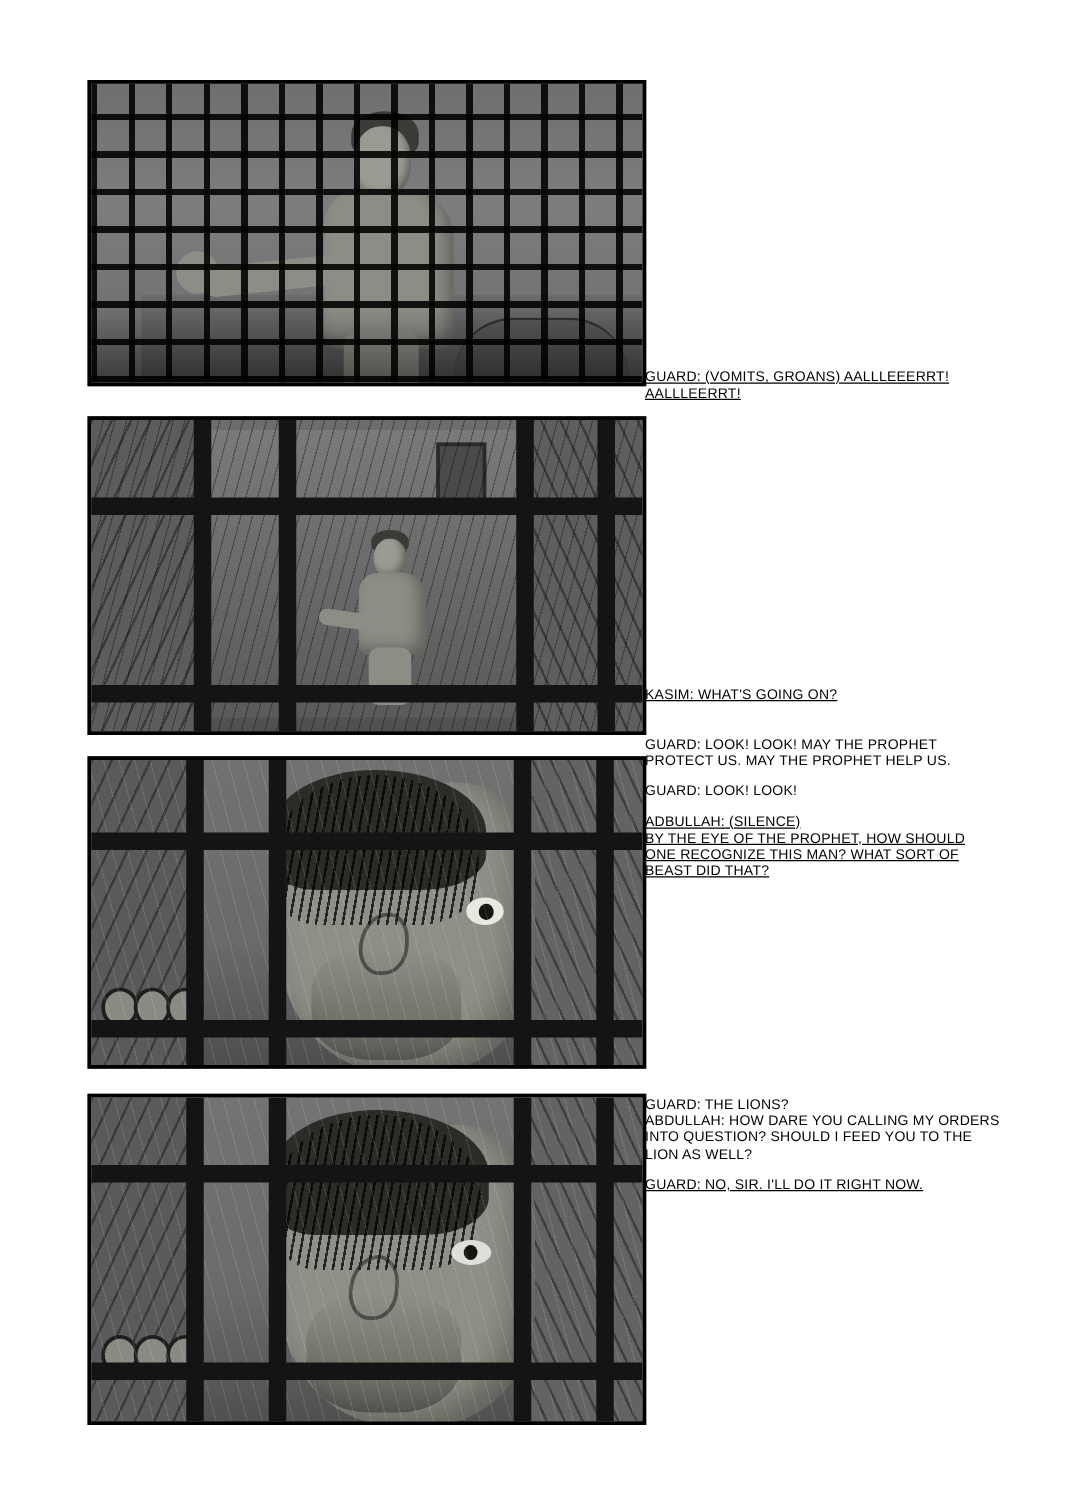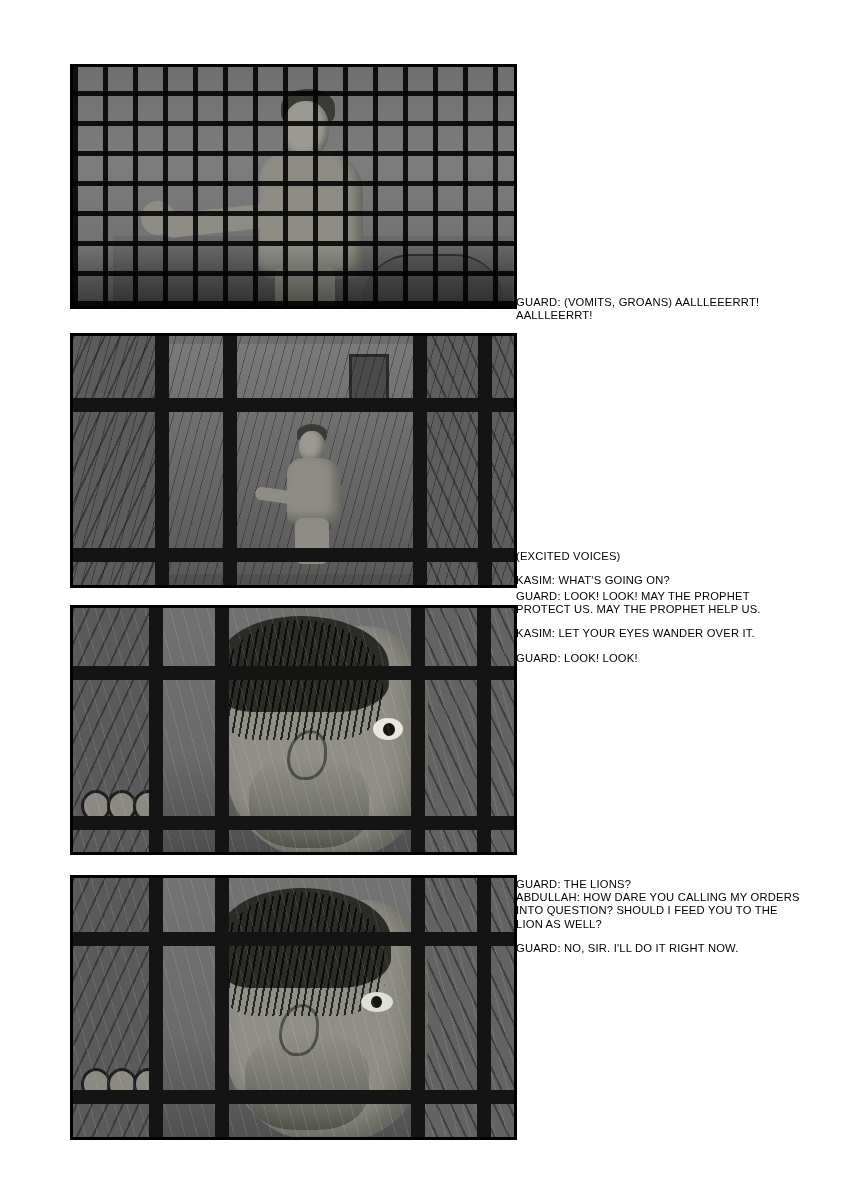--- a/index.html
+++ b/index.html
@@ -44,21 +44,21 @@
     line-height: 13.2px;
     letter-spacing: 0.2px;
     color: #000000;
     text-transform: uppercase;
     font-family: "Liberation Sans", sans-serif;
   }
   .dialogue p {
     margin: 0 0 11px 0;
     white-space: pre-line;
   }
-  .dialogue p:last-child { margin-bottom: 0; }
+  .dialogue p:last-child { margin-bottom: 0; text-decoration: underline; }
 
   
   .vgrad-dark {
     position: absolute; inset: 0;
     background: linear-gradient(180deg,#6f6f6f 0%, #7d7d7d 40%, #6a6a6a 100%);
   }
 
   
   .cage-bars-v {
     position: absolute; inset: 0;
@@ -193,21 +193,20 @@
       <div class="bigbar-v" style="left:82px;"></div>
       <div class="bigbar-v" style="left:150px;"></div>
       <div class="bigbar-v" style="left:340px;"></div>
       <div class="bigbar-v" style="left:405px;"></div>
       <div class="bigbar-h" style="top:62px;"></div>
       <div class="bigbar-h" style="top:212px;"></div>
     </div>
   </div>
 
   <div class="dialogue" style="top:550px;">
-    <p>(EXCITED VOICES)</p>
     <p>KASIM: WHAT'S GOING ON?</p>
   </div>
 
   <div class="panel" style="top:605px; height:250px; width:447px;">
     <div class="art">
       <div style="position:absolute; inset:0;
                   background:linear-gradient(180deg,#717171 0%, #6a6a6a 60%, #4e4e4e 100%);"></div>
 
       <div style="position:absolute; left:0; top:0; width:80px; height:100%; background:#5a5a5a;">
         <div class="hatch-steep"></div>
@@ -248,22 +247,25 @@
       <div class="bigbar-v" style="left:338px;"></div>
       <div class="bigbar-v" style="left:404px;"></div>
       <div class="bigbar-h" style="top:58px;"></div>
       <div class="bigbar-h" style="top:208px;"></div>
     </div>
   </div>
 
   <div class="dialogue" style="top:590px;">
     <p>GUARD: LOOK! LOOK! MAY THE PROPHET
 PROTECT US. MAY THE PROPHET HELP US.</p>
-    <p>KASIM: LET YOUR EYES WANDER OVER IT.</p>
     <p>GUARD: LOOK! LOOK!</p>
+    <p>ADBULLAH: (SILENCE)
+BY THE EYE OF THE PROPHET, HOW SHOULD
+ONE RECOGNIZE THIS MAN? WHAT SORT OF
+BEAST DID THAT?</p>
   </div>
 
   <div class="panel" style="top:875px; height:265px; width:447px;">
     <div class="art">
       <div style="position:absolute; inset:0;
                   background:linear-gradient(180deg,#737373 0%, #6b6b6b 60%, #505050 100%);"></div>
 
       <div style="position:absolute; left:0; top:0; width:80px; height:100%; background:#5a5a5a;">
         <div class="hatch-steep"></div>
       </div>

